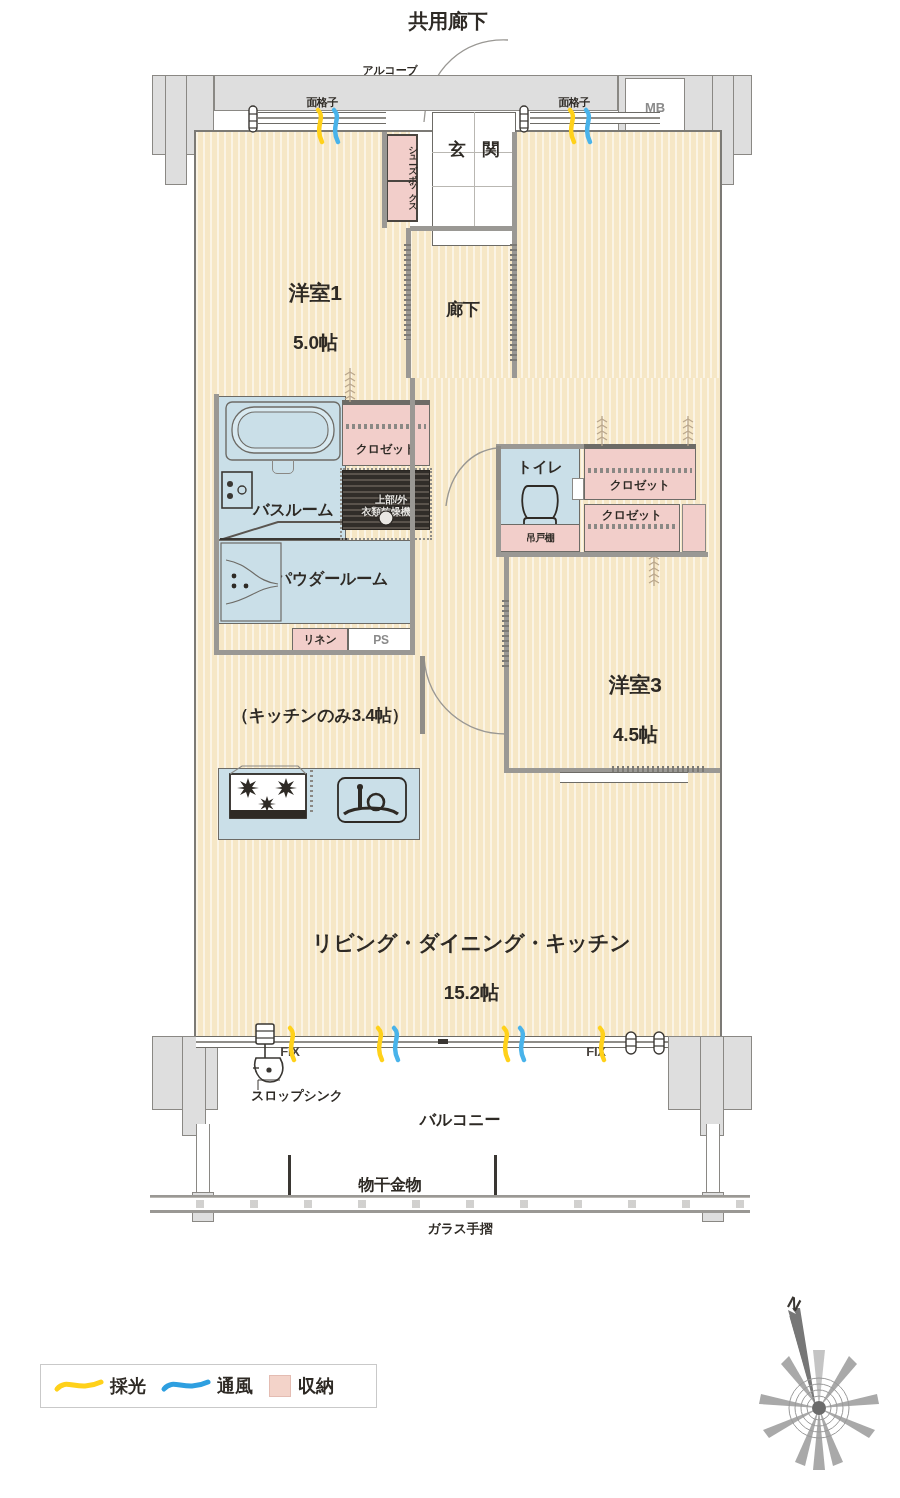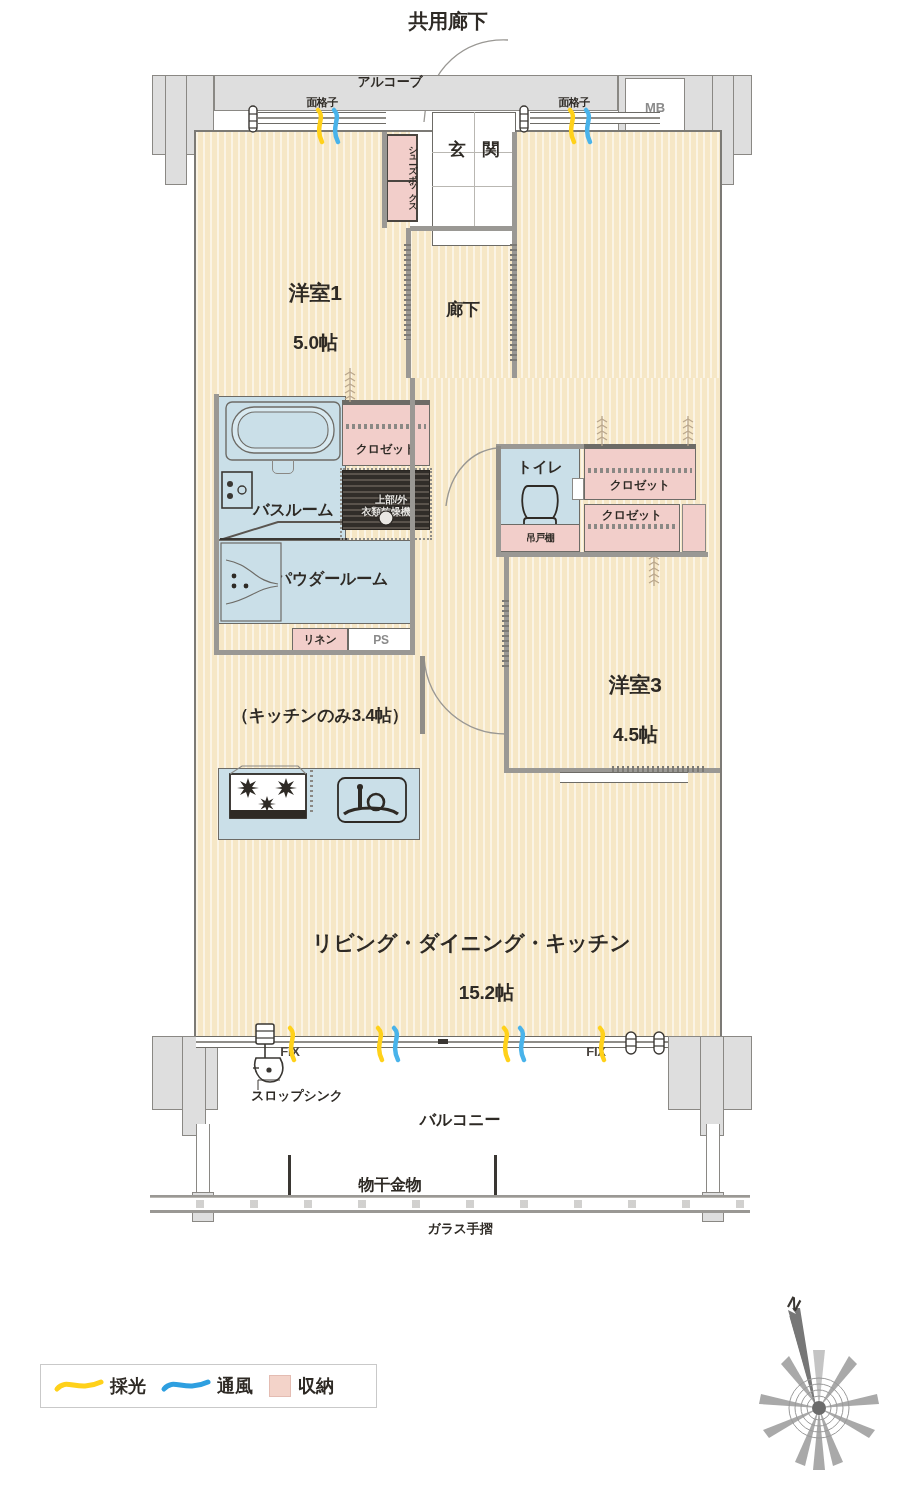--- a/index.html
+++ b/index.html
@@ -93,21 +93,21 @@
   <div class="abs greyfill outline-thin" style="left:152px; top:75px; width:62px; height:80px;"></div>
   <div class="abs greyfill outline-thin" style="left:165px; top:75px; width:22px; height:110px;"></div>
 
   <div class="abs greyfill outline-thin" style="left:214px; top:75px; width:404px; height:36px;"></div>
 
   <div class="abs greyfill outline-thin" style="left:618px; top:75px; width:134px; height:80px;"></div>
   <div class="abs whitefill outline-thin" style="left:625px; top:78px; width:60px; height:62px;"></div>
   <div class="lbl grey" style="left:625px; top:100px; width:60px; font-size:13px;">MB</div>
   <div class="abs greyfill outline-thin" style="left:712px; top:75px; width:22px; height:110px;"></div>
 
-  <div class="lbl" style="left:320px; top:74px; width:140px; font-size:13px;">アルコーブ</div>
+  <div class="lbl" style="left:320px; top:64px; width:140px; font-size:11px;">アルコーブ</div>
 
   <div class="abs floor" style="left:196px; top:132px; width:214px; height:246px;"></div>
   <div class="abs floor" style="left:410px; top:228px; width:104px; height:150px;"></div>
   <div class="abs floor" style="left:514px; top:132px; width:206px; height:246px;"></div>
   <div class="abs floor" style="left:196px; top:378px; width:524px; height:278px;"></div>
   <div class="abs floor" style="left:196px; top:656px; width:524px; height:382px;"></div>
 
   <div class="abs" style="left:194px; top:130px; width:528px; height:910px; border:2px solid #7c7a75; pointer-events:none;"></div>
 
   <div class="abs whitefill" style="left:432px; top:112px; width:84px; height:118px; border:1.4px solid #6d6b66;"></div>
@@ -343,21 +343,21 @@
   <svg class="abs" style="left:336px; top:776px;" width="72" height="50">
     <rect x="2" y="2" width="68" height="44" rx="7" fill="#cadfe8" stroke="#2e2a25" stroke-width="1.8"></rect>
     <path d="M8 38 C 18 30, 52 30, 62 38" fill="none" stroke="#2e2a25" stroke-width="3.2"></path>
     <circle cx="40" cy="26" r="8" fill="none" stroke="#2e2a25" stroke-width="2.6"></circle>
     <rect x="22" y="12" width="4" height="20" fill="#2e2a25"></rect>
     <circle cx="24" cy="11" r="3" fill="#2e2a25"></circle>
   </svg>
 
   <div class="lbl" style="left:280px; top:906px; width:360px; font-size:21px;">
     <span>リビング・ダイニング・キッチン</span><br>
-    <span style="font-size:19px;padding-left:30px;">15.2帖</span>
+    <span style="font-size:19px;">15.2帖</span>
   </div>
 
   <div class="abs greyfill outline-thin" style="left:152px; top:1036px; width:66px; height:74px;"></div>
   <div class="abs greyfill outline-thin" style="left:182px; top:1036px; width:24px; height:100px;"></div>
   <div class="abs greyfill outline-thin" style="left:668px; top:1036px; width:84px; height:74px;"></div>
   <div class="abs greyfill outline-thin" style="left:700px; top:1036px; width:24px; height:100px;"></div>
 
   <div class="abs" style="left:196px; top:1036px; width:472px; height:12px; background:#ffffff; border-top:1.6px solid #6d6b66; border-bottom:1.6px solid #6d6b66;"></div>
   <div class="abs" style="left:196px; top:1041px; width:472px; height:2px; background:#8f8d88;"></div>
   <div class="abs blk" style="left:438px; top:1039px; width:10px; height:5px;"></div>

